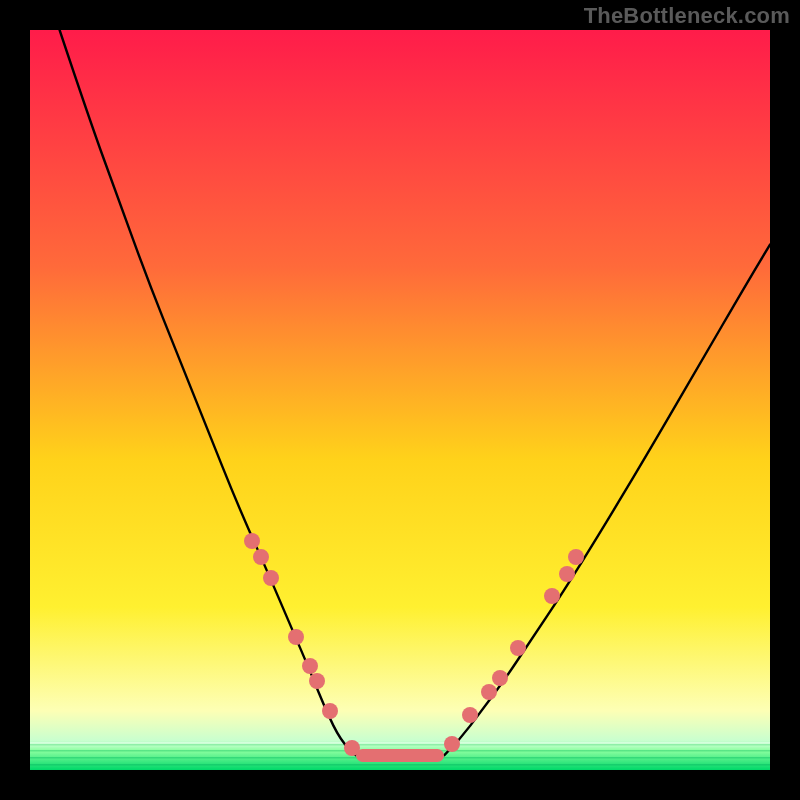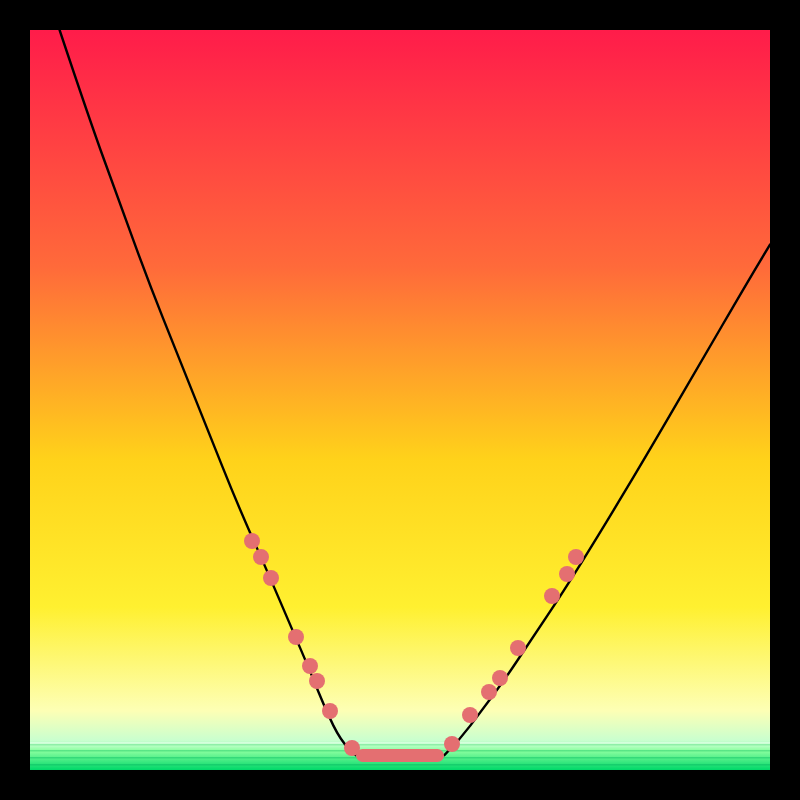--- a/index.html
+++ b/index.html
@@ -52,20 +52,21 @@
     height: 13px;
     background: #e46f71;
     border-radius: 7px;
   }
 </style>
 </head>
 <body>
 
 <div class="frame">
 
+  <div class="watermark">TheBottleneck.com</div>
 
   <div class="plot-area">
 
     <svg class="gradient" width="740" height="740" viewBox="0 0 740 740" preserveAspectRatio="none">
       <defs>
         <linearGradient id="bg" x1="0" y1="0" x2="0" y2="1">
           <stop id="g0" offset="0%" stop-color="#ff1c4a"></stop>
           <stop id="g1" offset="32%" stop-color="#ff6a3a"></stop>
           <stop id="g2" offset="58%" stop-color="#ffd21a"></stop>
           <stop id="g3" offset="78%" stop-color="#fff030"></stop>

